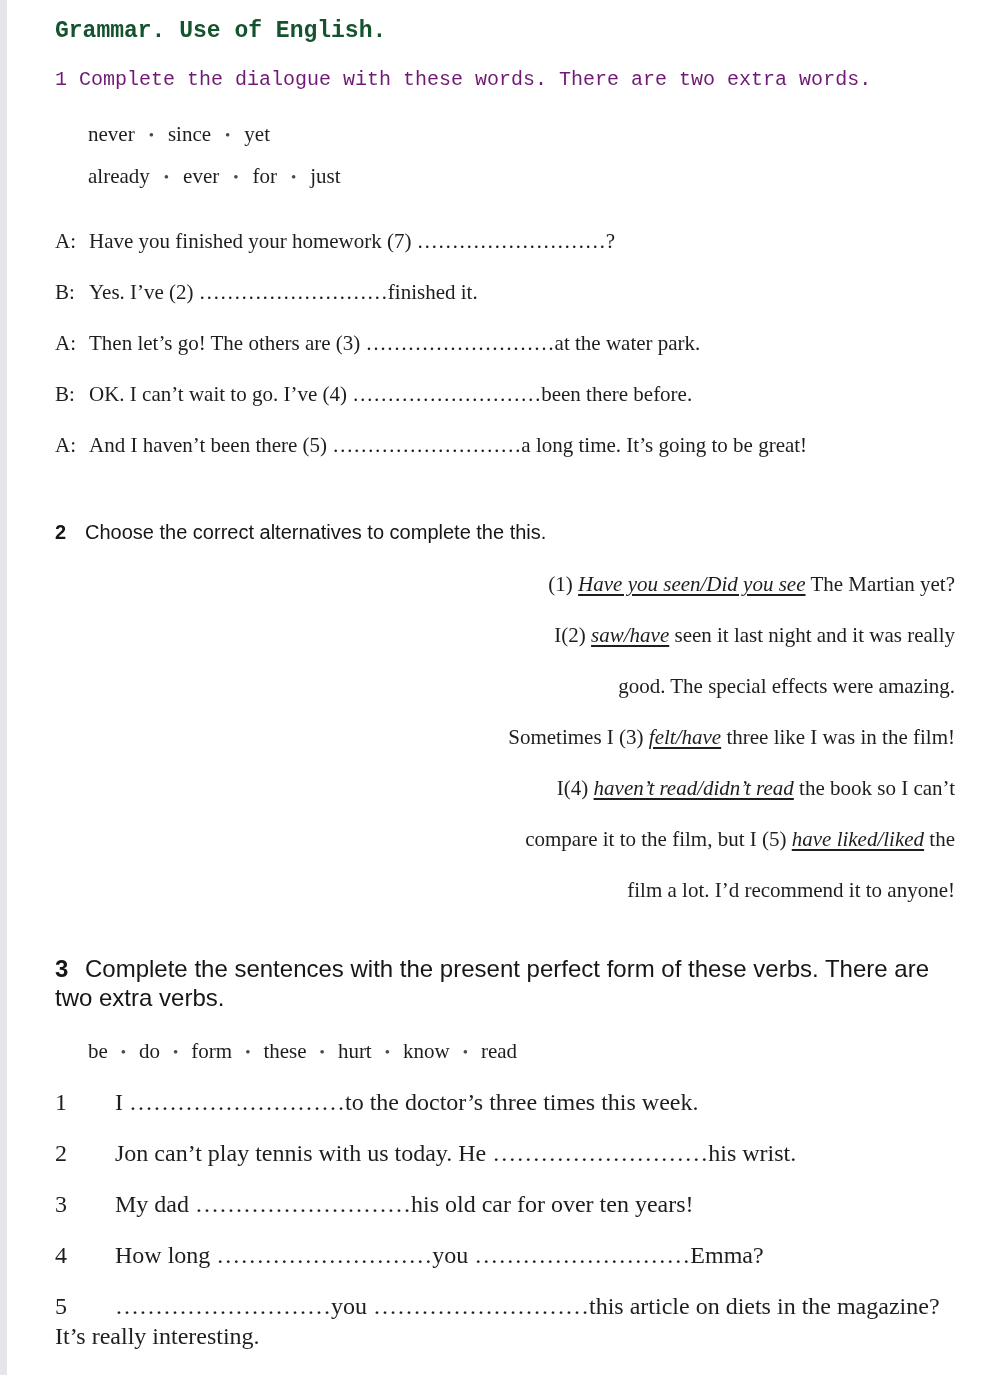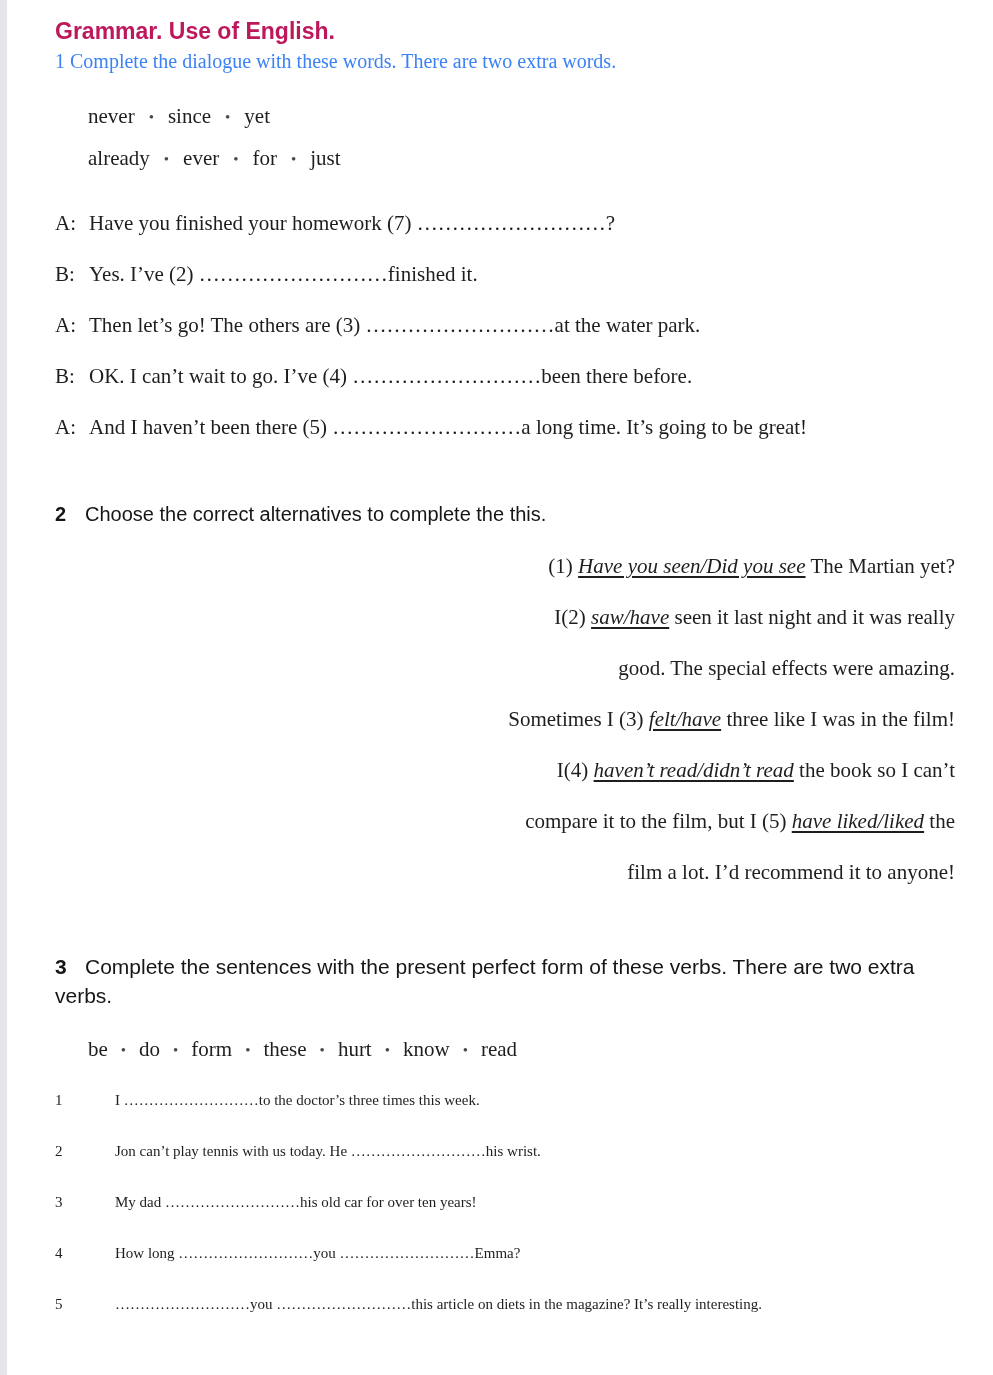--- a/index.html
+++ b/index.html
@@ -15,32 +15,32 @@
   .edge-stripe {
     position: absolute;
     left: 0; top: 0;
     width: 7px; height: 100%;
     background: #e6e6ea;
   }
   .page {
     padding: 16px 38px 20px 55px;
   }
   .title {
-    font-family: Liberation Sans, sans-serif;
+    font-family: Liberation Mono, monospace;
     font-weight: 700;
     font-size: 23px;
     line-height: 30px;
-    color: #be185d;
+    color: #14532d;
   }
   .instr {
-    font-family: Liberation Serif, serif;
+    font-family: Liberation Mono, monospace;
     font-size: 20px;
     line-height: 29px;
-    margin-top: 1px;
-    color: #3b82f6;
+    margin-top: 19px;
+    color: #701a75;
   }
   .wordbank {
     margin: 26px 0 0 33px;
     font-size: 21px;
     line-height: 28px;
   }
   .wb-row + .wb-row { margin-top: 13px; }
   .sep {
     display: inline-block;
     margin: 0 14px;
@@ -73,36 +73,36 @@
     font-size: 21px;
     line-height: 29px;
     margin-bottom: 22px;
   }
   .choice {
     font-style: italic;
     text-decoration: underline;
     text-underline-offset: 3px;
   }
   .ex3-head {
-    margin-top: 65px;
+    margin-top: 49px;
     font-family: "Liberation Sans", sans-serif;
-    font-size: 21px;
+    font-size: 24px;
     line-height: 29px;
     color: #161616;
   }
   .ex3-head .exnum3 {
     display: inline-block;
     width: 30px;
     font-weight: 700;
   }
   .verbbank { margin-top: 25px; }
   .verbbank .sep { margin: 0 13px; }
   .items { margin-top: 0; }
   .item {
-    font-size: 15px;
+    font-size: 24px;
     line-height: 30px;
     margin-top: 21px;
   }
   .item .num {
     display: inline-block;
     width: 60px;
   }
 </style>
 </head>
 <body>

